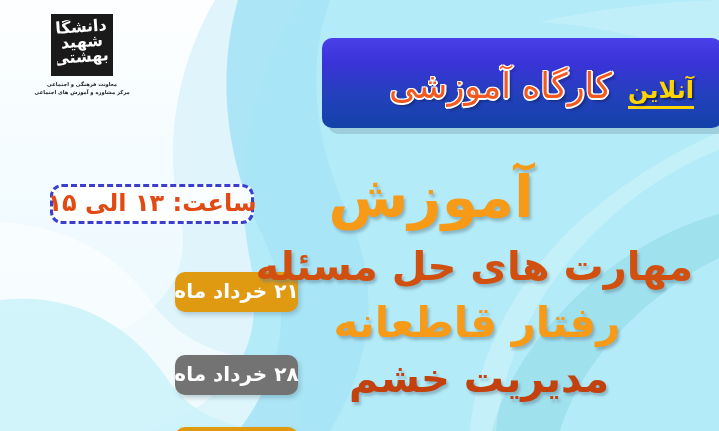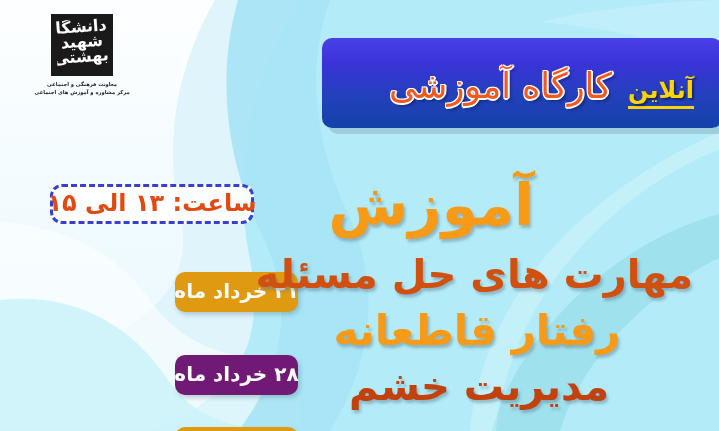--- a/index.html
+++ b/index.html
@@ -159,42 +159,41 @@
   }
   .date-badge .badge-text {
     color: #ffffff;
     font-size: 20px;
     font-weight: 700;
     white-space: nowrap;
     line-height: 1;
     transform: translateY(-1px);
   }
   #date-badge-1 { left: 175px; top: 272px; background: #e09a12; }
-  #date-badge-2 { left: 175px; top: 355px; background: #701a75; }
+  #date-badge-2 { left: 175px; top: 355px; background: #737373; }
   #date-badge-3 {
     left: 175px;
     top: 427px;
     height: 40px;
     background: #e09a12;
   }
 
   
   #headlines {
     position: absolute;
     right: 18px;
     top: 168px;
     width: 420px;
     text-align: center;
     direction: rtl;
   }
   .headline {
     white-space: nowrap;
     line-height: 1;
     font-weight: 700;
-    margin-top: 8px;
   }
   #headline-1 {
     font-size: 58px;
     color: #f79a17;
     text-shadow: 2px 3px 3px rgba(90,120,140,0.45);
     margin-bottom: 20px;
     padding-right: 120px;
   }
   #headline-2 {
     font-size: 42px;

